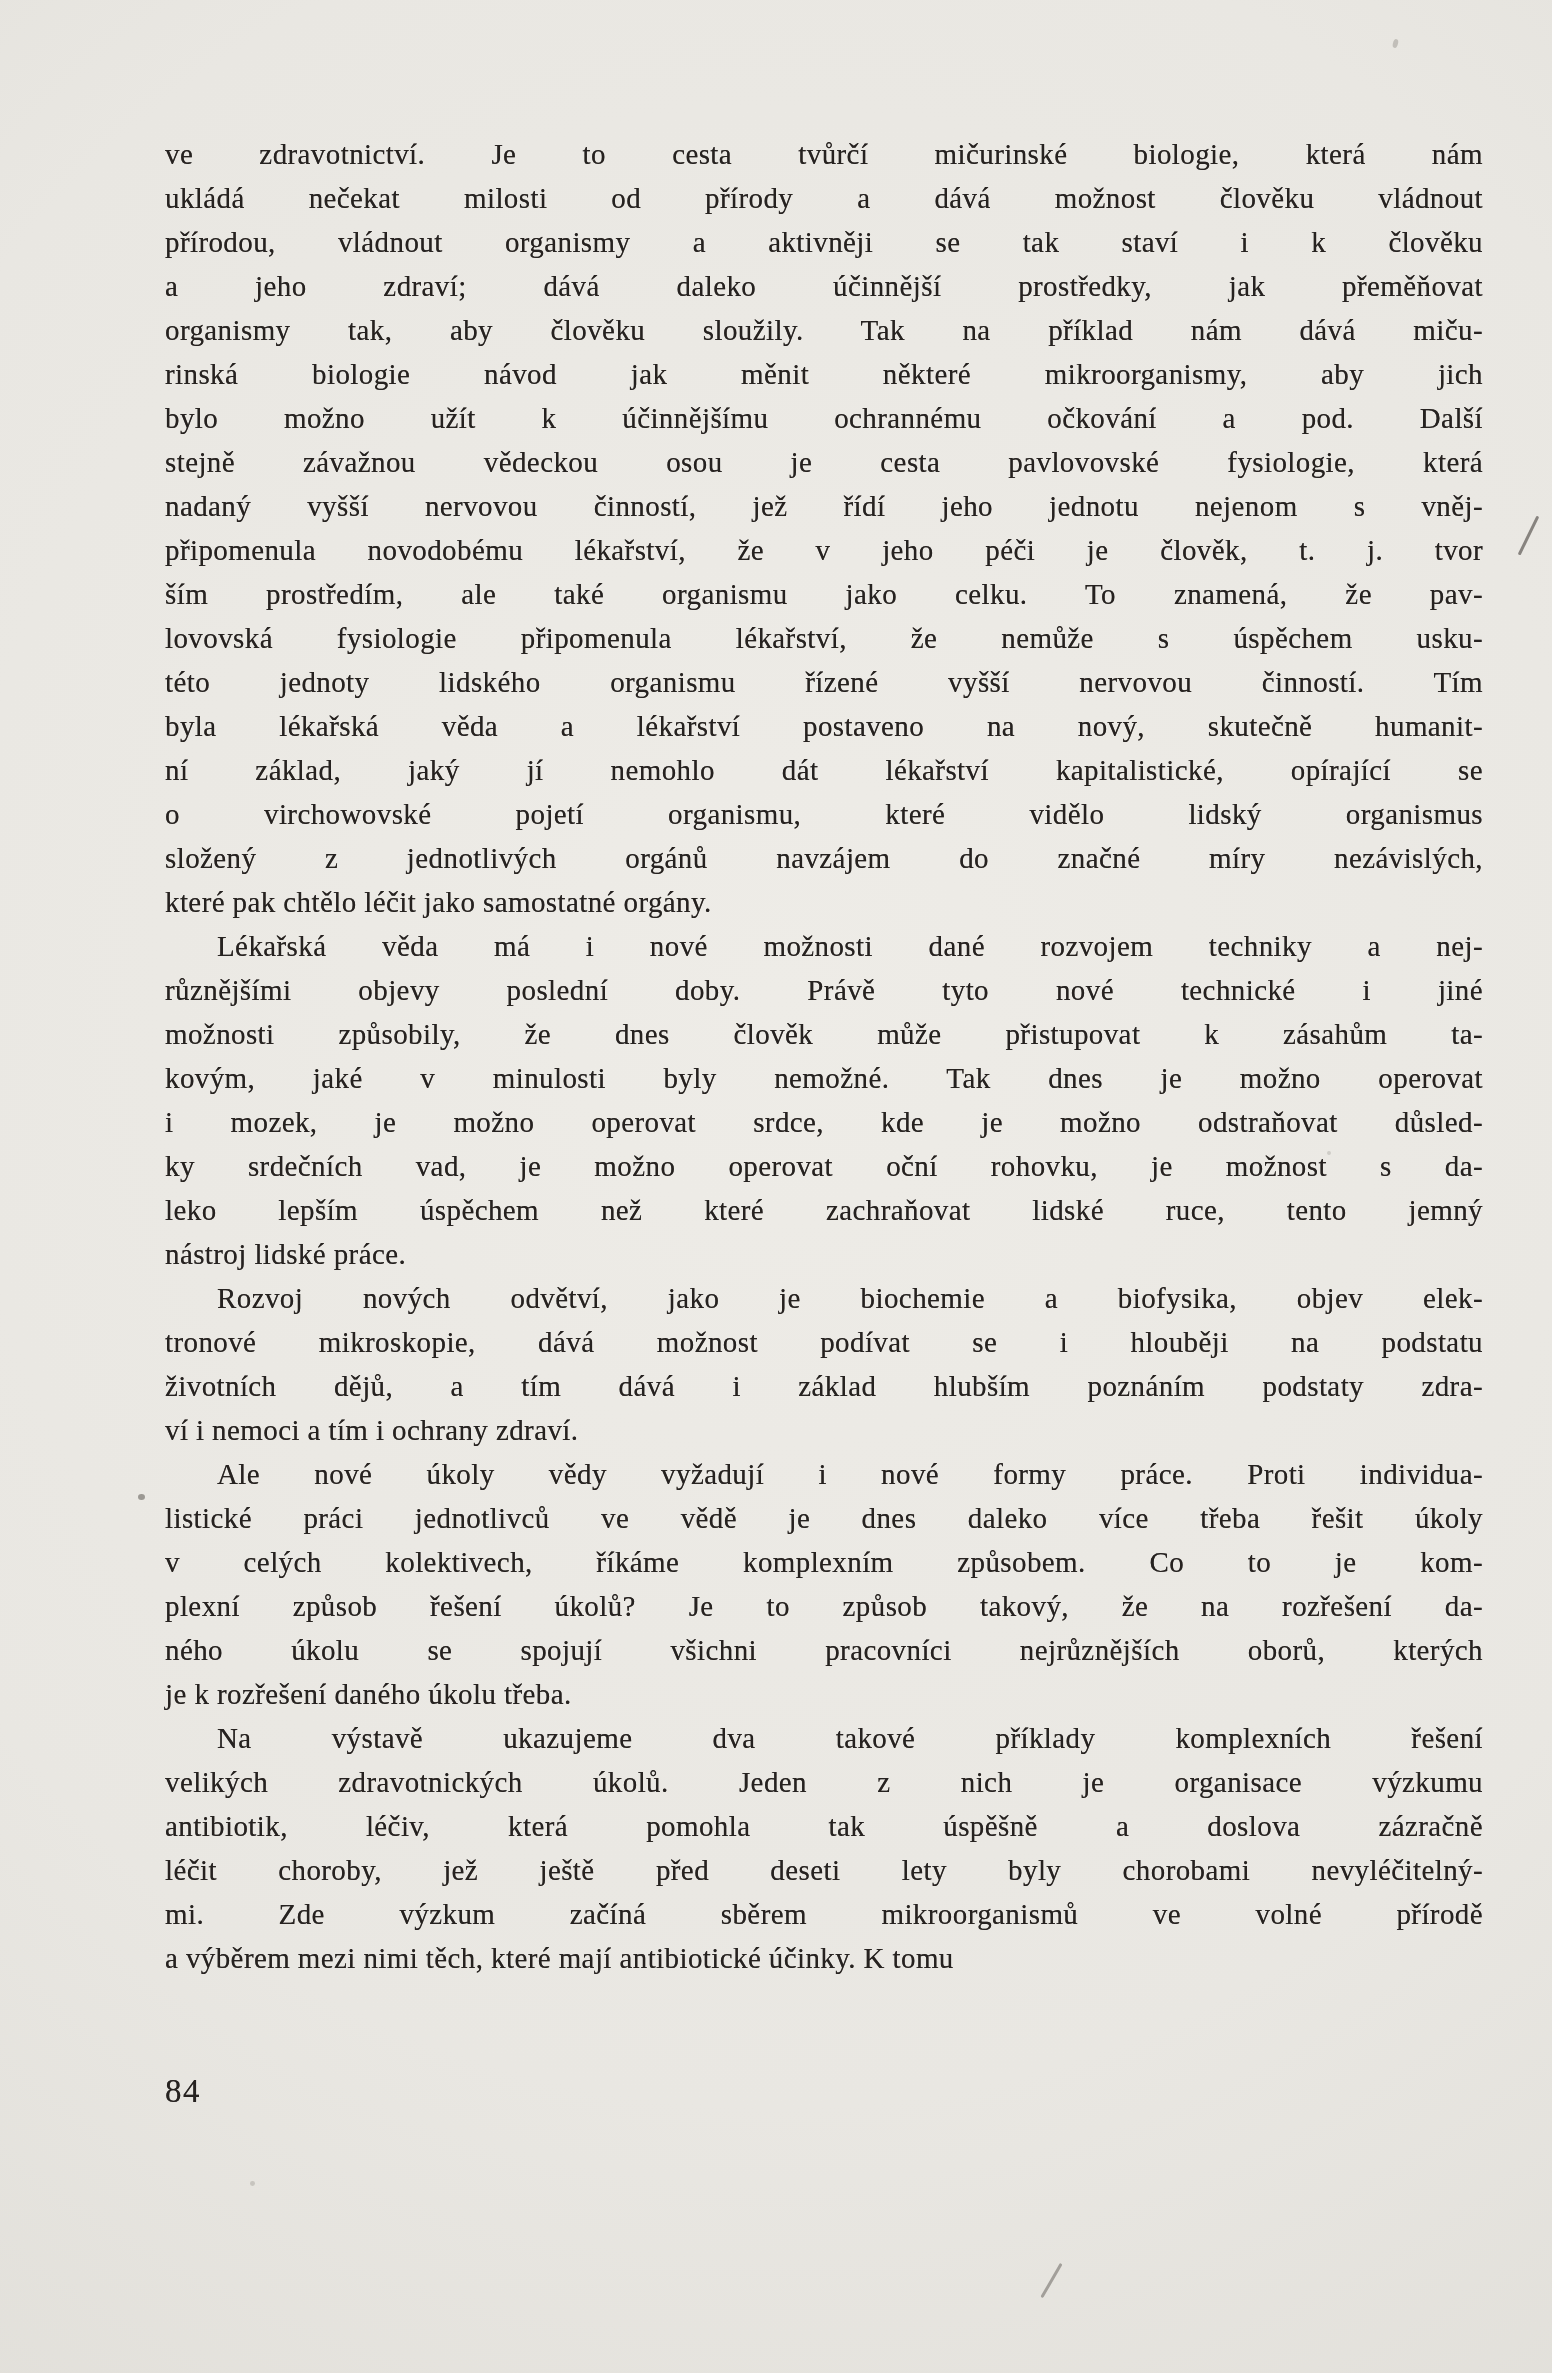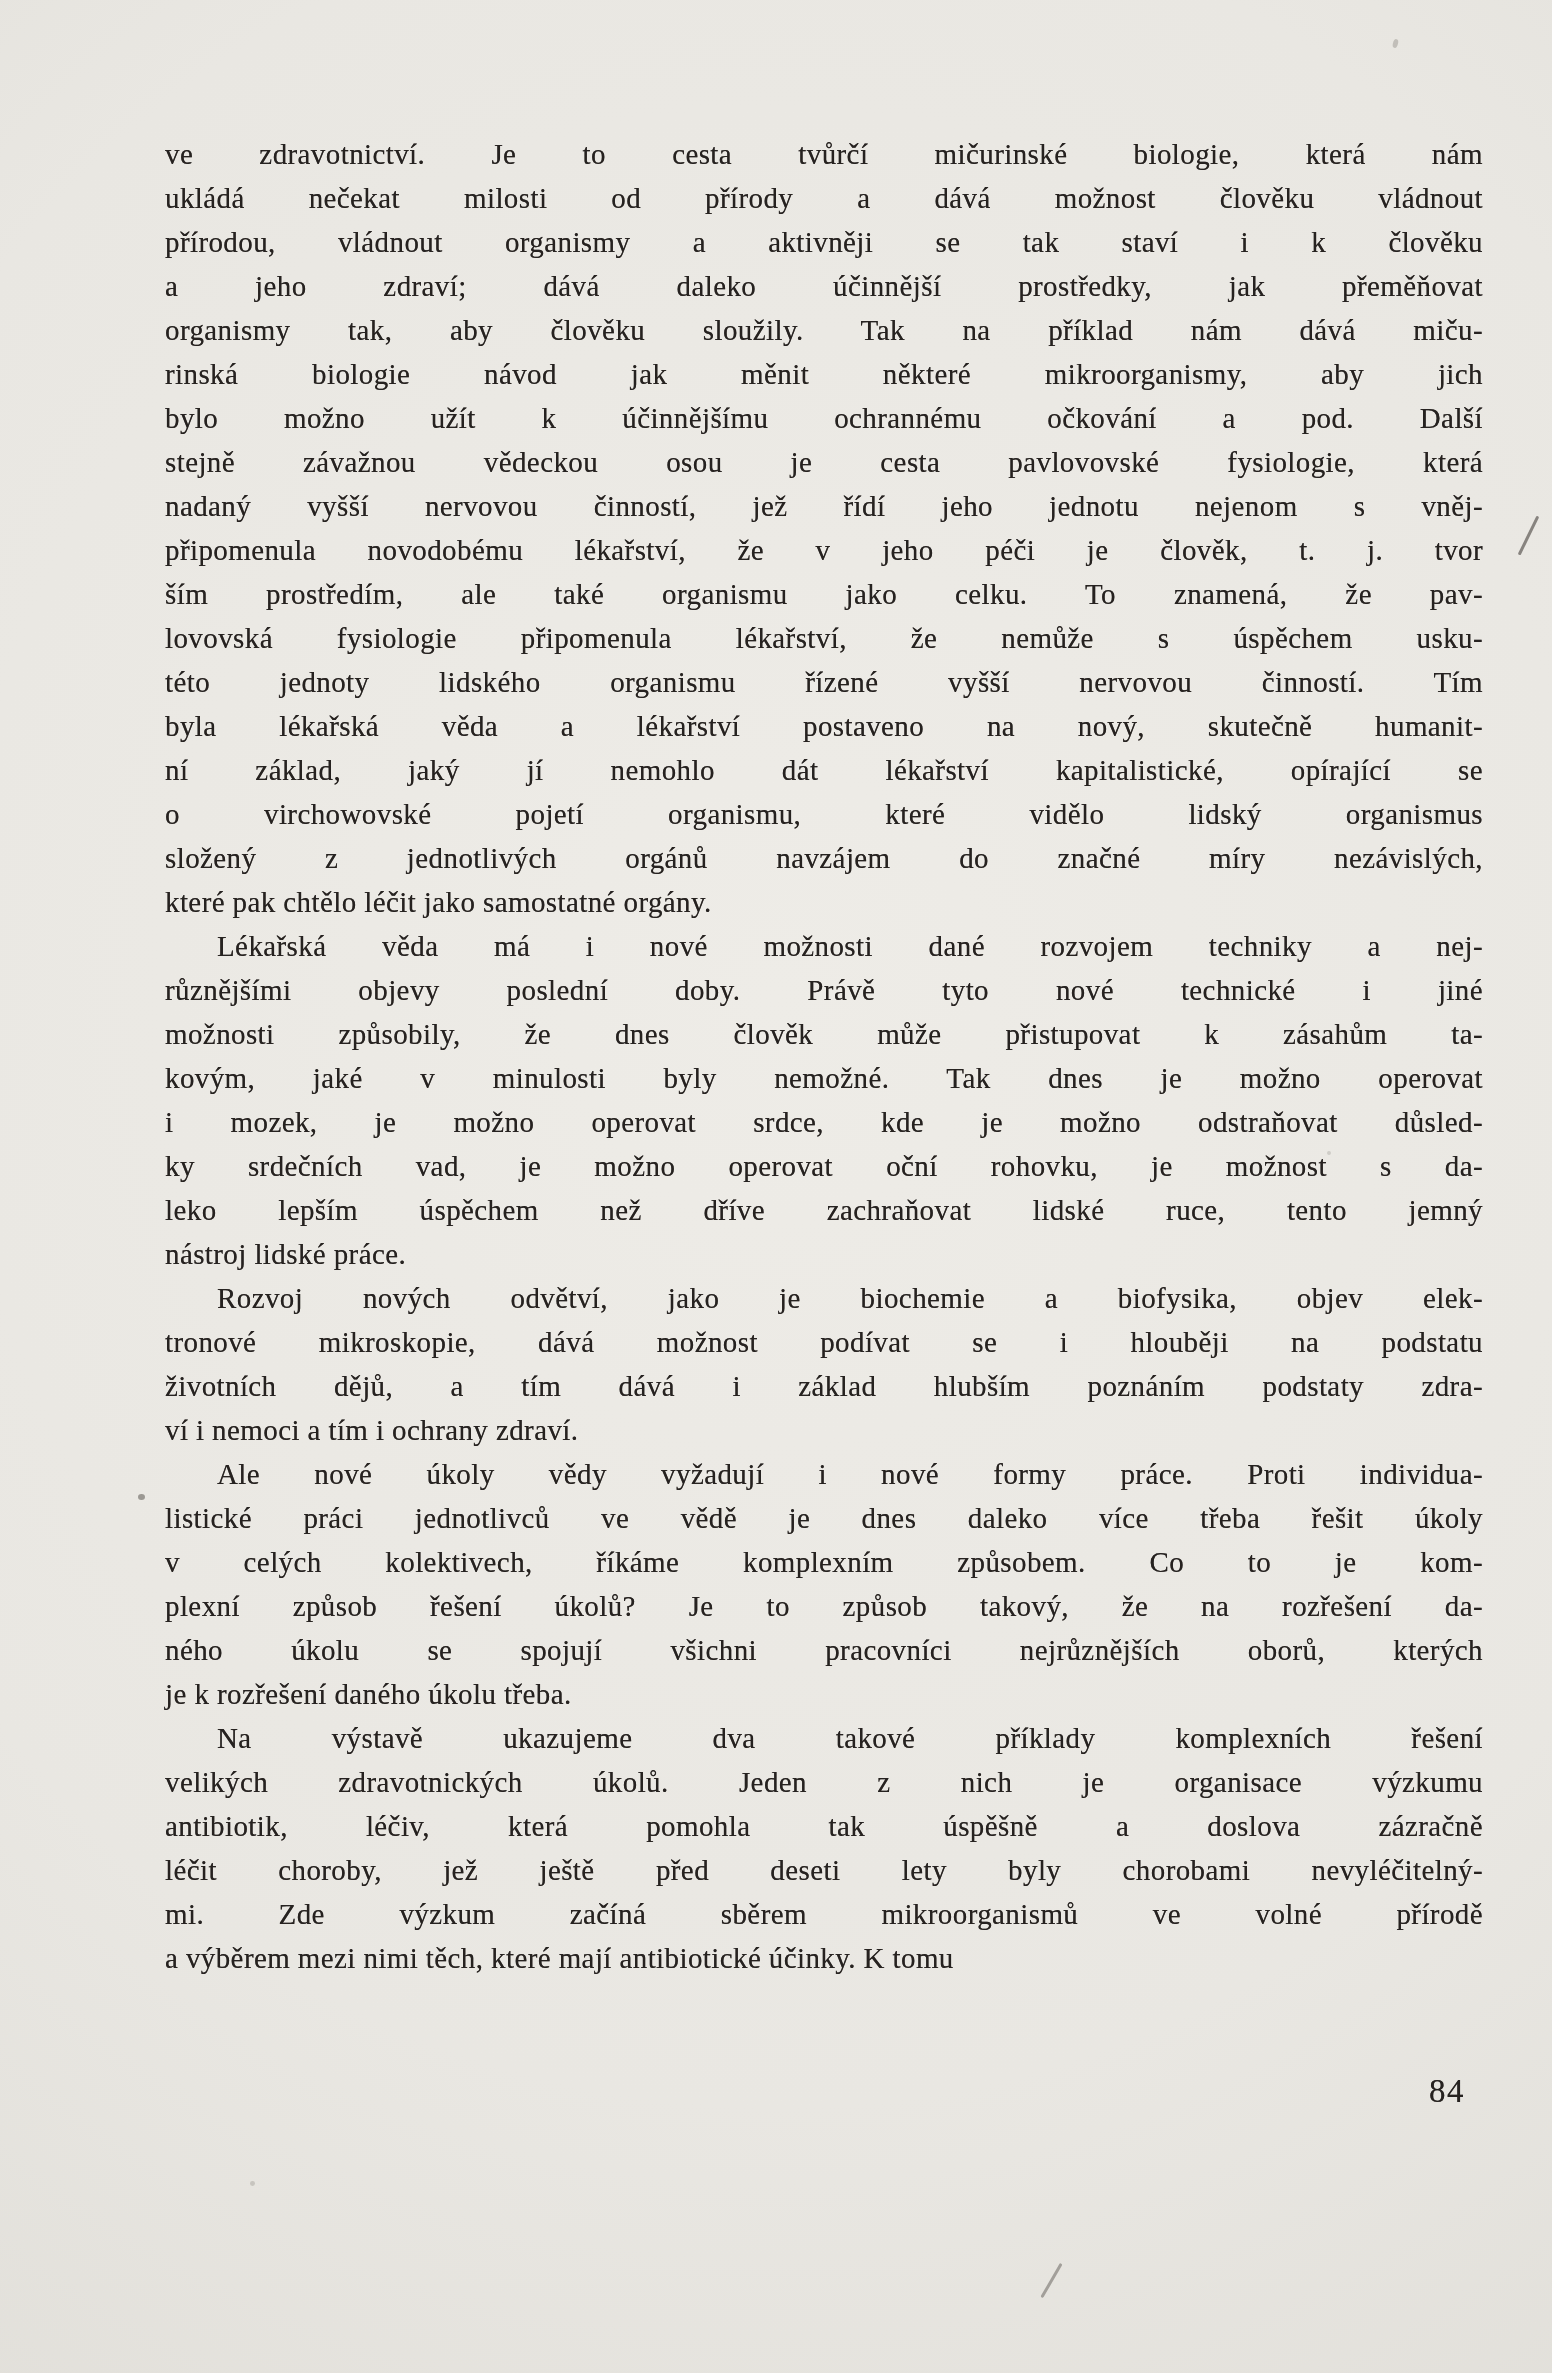--- a/index.html
+++ b/index.html
@@ -41,21 +41,21 @@
     text-align-last: justify;
     white-space: normal;
   }
   .line.last { text-align-last: left; }
   .line.indent { padding-left: 52px; }
   .page-number {
     position: absolute;
     top: 2073px;
     left: 165px;
     width: 1300px;
-    text-align: right;
+    text-align: left;
     font-family: "Liberation Serif", "DejaVu Serif", serif;
     font-size: 33px;
     letter-spacing: 1.5px;
     color: var(--ink, #262220);
     text-shadow: 0 0 0.6px rgba(38, 34, 30, 0.65);
   }
   
   .artifact { position: absolute; pointer-events: none; }
   .slash {
     width: 2.9px;
@@ -98,21 +98,21 @@
         <div class="line">složený z jednotlivých orgánů navzájem do značné míry nezávislých,</div>
         <div class="line last">které pak chtělo léčit jako samostatné orgány.</div>
       </div>
       <div class="paragraph">
         <div class="line indent">Lékařská věda má i nové možnosti dané rozvojem techniky a nej-</div>
         <div class="line">různějšími objevy poslední doby. Právě tyto nové technické i jiné</div>
         <div class="line">možnosti způsobily, že dnes člověk může přistupovat k zásahům ta-</div>
         <div class="line">kovým, jaké v minulosti byly nemožné. Tak dnes je možno operovat</div>
         <div class="line">i mozek, je možno operovat srdce, kde je možno odstraňovat důsled-</div>
         <div class="line">ky srdečních vad, je možno operovat oční rohovku, je možnost s da-</div>
-        <div class="line">leko lepším úspěchem než dříve zachraňovat lidské ruce, tento jemný</div>
+        <div class="line">leko lepším úspěchem než které zachraňovat lidské ruce, tento jemný</div>
         <div class="line last">nástroj lidské práce.</div>
       </div>
       <div class="paragraph">
         <div class="line indent">Rozvoj nových odvětví, jako je biochemie a biofysika, objev elek-</div>
         <div class="line">tronové mikroskopie, dává možnost podívat se i hlouběji na podstatu</div>
         <div class="line">životních dějů, a tím dává i základ hlubším poznáním podstaty zdra-</div>
         <div class="line last">ví i nemoci a tím i ochrany zdraví.</div>
       </div>
       <div class="paragraph">
         <div class="line indent">Ale nové úkoly vědy vyžadují i nové formy práce. Proti individua-</div>

